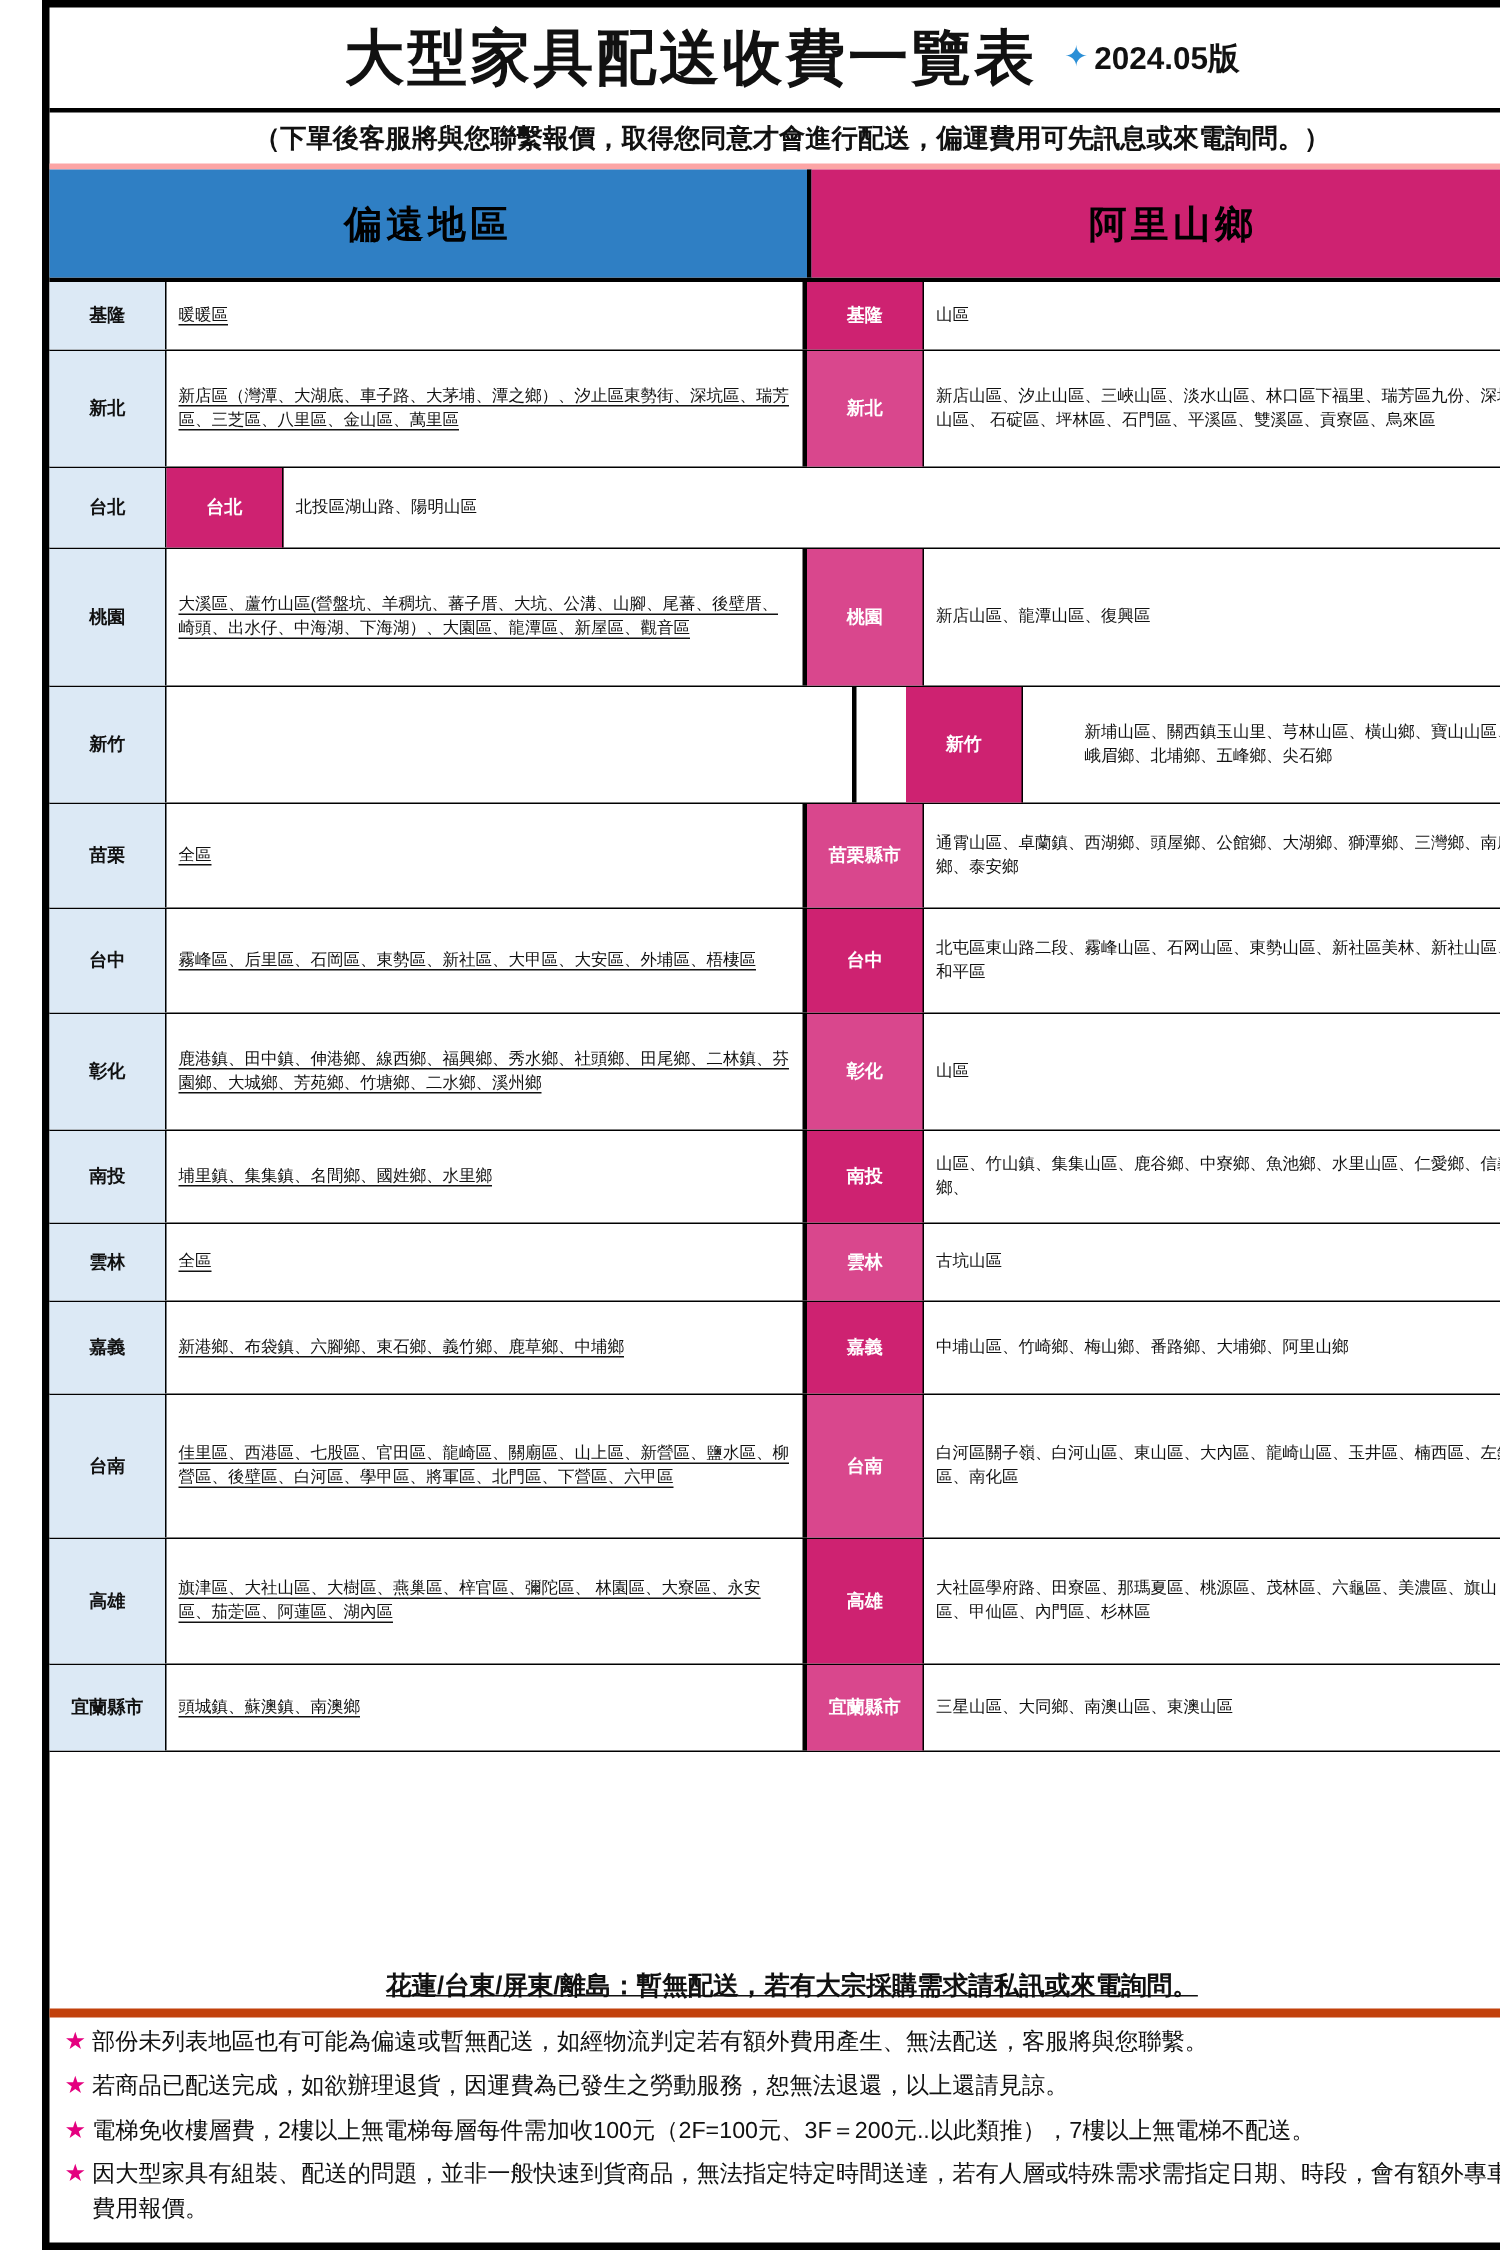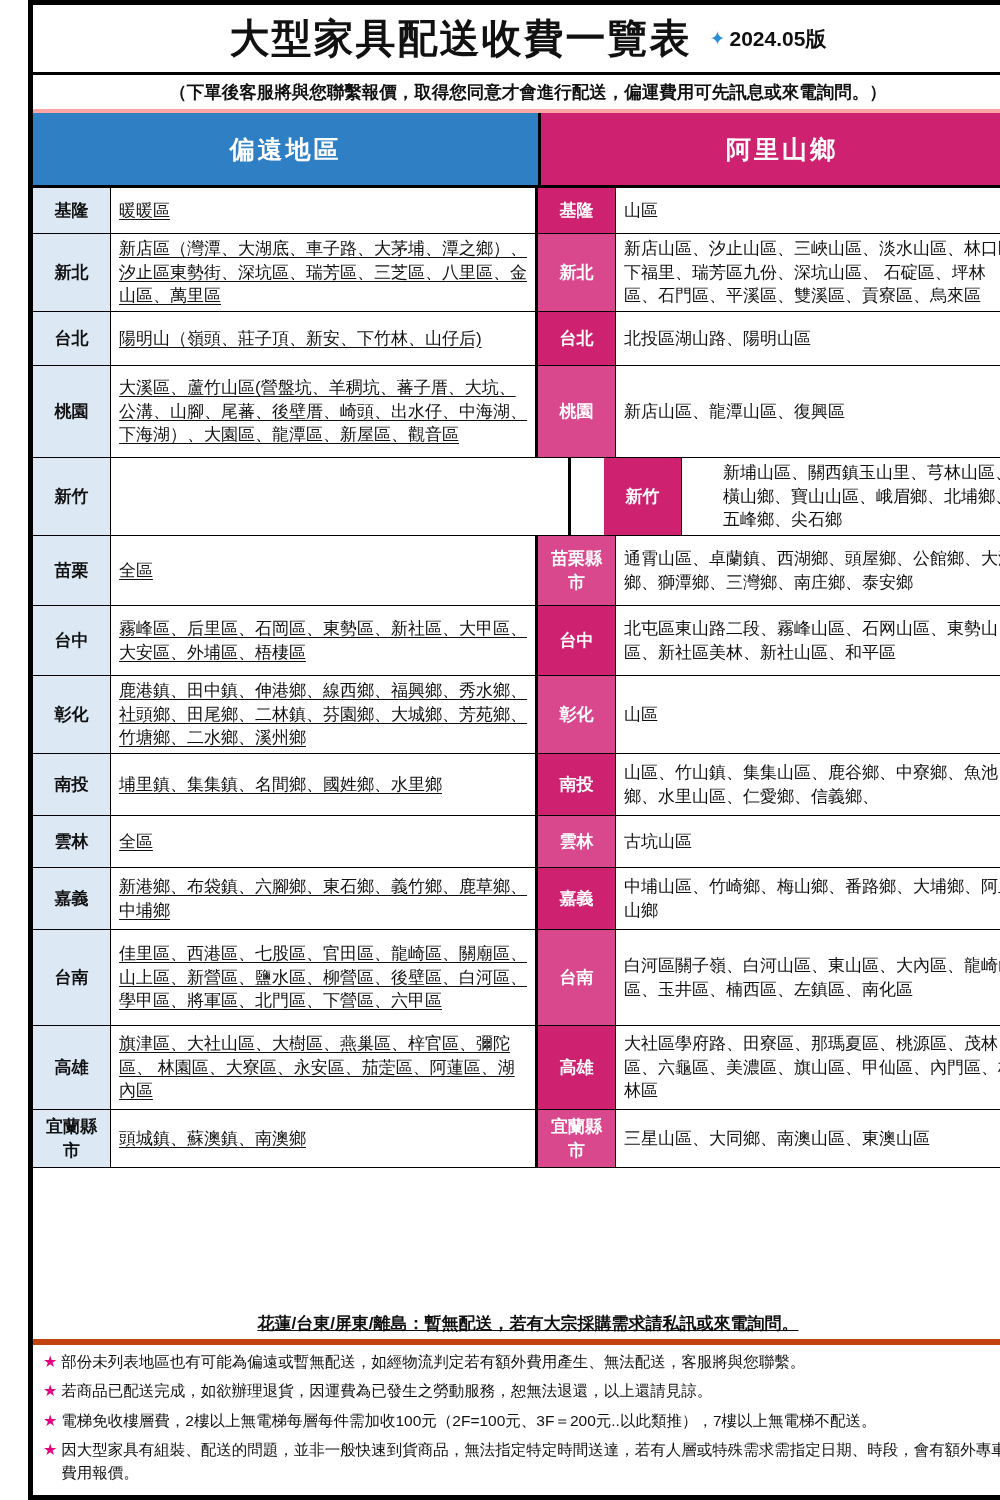--- a/index.html
+++ b/index.html
@@ -46,42 +46,42 @@
     display:flex;flex-direction:column;
     box-sizing:border-box;
   }
   .grid-head{
     display:flex;
     height:72px;
     border-bottom:3px solid #000;
   }
   .head-left,.head-right{
     display:flex;align-items:center;justify-content:center;
-    color:#ffffff;font-size:25px;font-weight:bold;letter-spacing:3px;
+    color:#000000;font-size:25px;font-weight:bold;letter-spacing:3px;
   }
   .head-left{width:505px;background:#2f7fc4;border-right:3px solid #000;}
   .head-right{flex:1;background:#ce2271;}
   .rows{display:flex;flex-direction:column;flex:1;}
   .row{
     display:flex;
     border-bottom:1.5px solid #000;
     box-sizing:border-box;
     min-height:44px;
   }
   .cell{
     box-sizing:border-box;
     display:flex;align-items:center;
     padding:4px 8px;
-    font-size:17px;
+    font-size:11px;
     line-height:1.38;
   }
   .lbl{
     width:78px;min-width:78px;
     justify-content:center;
-    font-weight:bold;font-size:17px;
+    font-weight:bold;font-size:12px;
     text-align:center;
     border-right:1.5px solid #000;
   }
   .lbl.blue{background:#dce9f5;}
   .lbl.pink{background:#ce2271;color:#fff;border-right:1.5px solid #000;}
   .lbl.pink2{background:#d9478d;color:#fff;}
   .val-left{
     width:427px;min-width:427px;
     border-right:3px solid #000;
     text-decoration:underline;
@@ -143,21 +143,20 @@
           <div class="cell val-right">山區</div>
         </div>
         <div class="row" style="height: 78px;">
           <div class="cell lbl blue">新北</div>
           <div class="cell val-left">新店區（灣潭、大湖底、車子路、大茅埔、潭之鄉）、汐止區東勢街、深坑區、瑞芳區、三芝區、八里區、金山區、萬里區</div>
           <div class="cell lbl pink2">新北</div>
           <div class="cell val-right">新店山區、汐止山區、三峽山區、淡水山區、林口區下福里、瑞芳區九份、深坑山區、 石碇區、坪林區、石門區、平溪區、雙溪區、貢寮區、烏來區</div>
         </div>
         <div class="row" style="height: 54px;">
           <div class="cell lbl blue">台北</div>
-          <div class="cell val-left">陽明山（嶺頭、莊子頂、新安、下竹林、山仔后)</div>
           <div class="cell lbl pink">台北</div>
           <div class="cell val-right">北投區湖山路、陽明山區</div>
         </div>
         <div class="row" style="height: 92px;">
           <div class="cell lbl blue">桃園</div>
           <div class="cell val-left">大溪區、蘆竹山區(營盤坑、羊稠坑、蕃子厝、大坑、公溝、山腳、尾蕃、後壁厝、崎頭、出水仔、中海湖、下海湖）、大園區、龍潭區、新屋區、觀音區</div>
           <div class="cell lbl pink2">桃園</div>
           <div class="cell val-right">新店山區、龍潭山區、復興區</div>
         </div>
         <div class="row" style="height: 78px; gap: 33px;">

